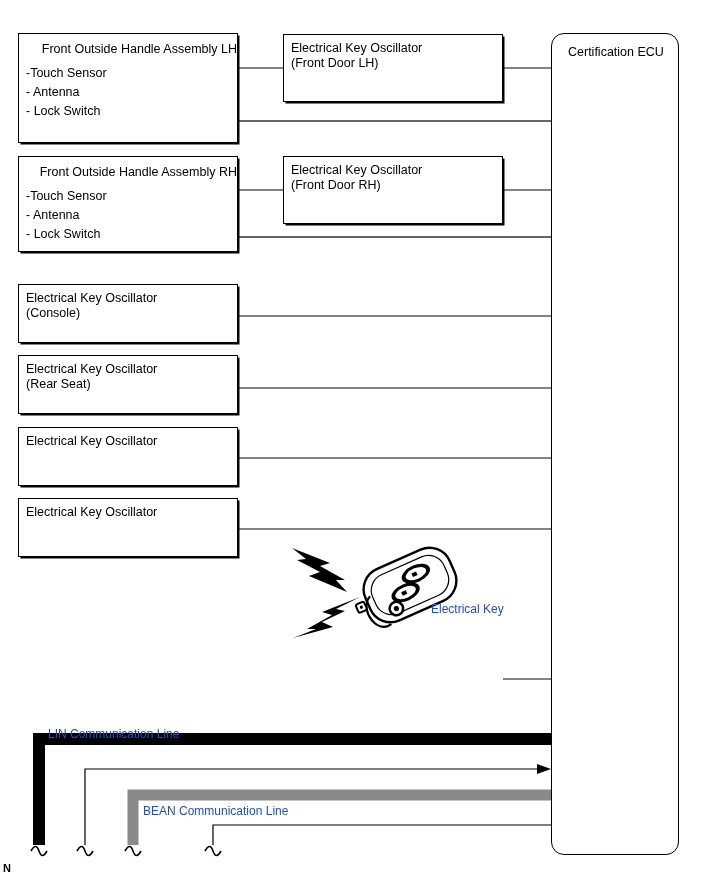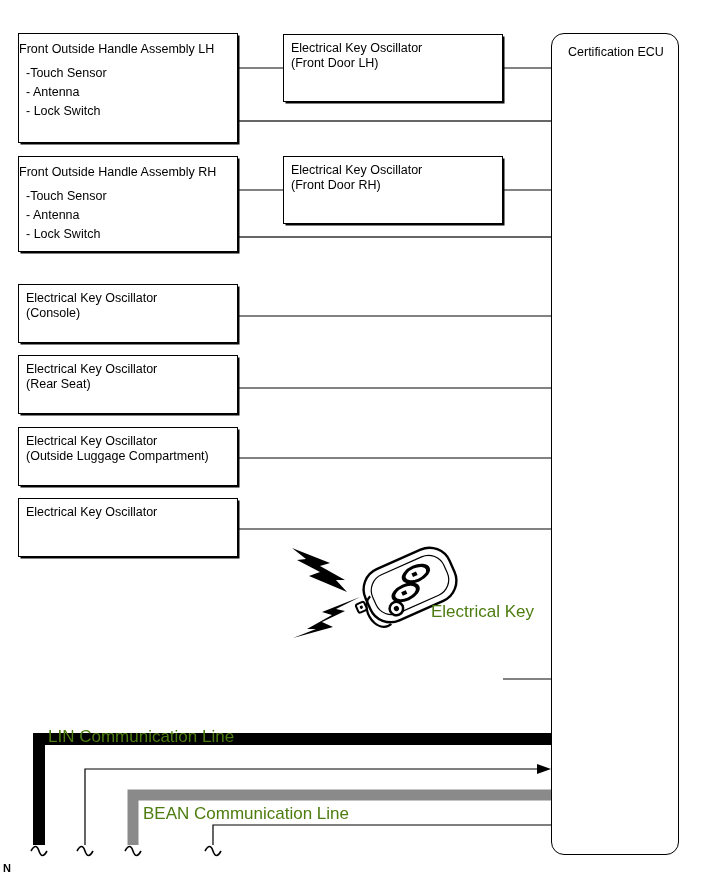--- a/index.html
+++ b/index.html
@@ -25,21 +25,21 @@
   .box-title {
     position: absolute;
     font-size: 12.5px;
     color: #000000;
     line-height: 15px;
     white-space: pre;
   }
   .box-title.centered {
     left: 0;
     right: 0;
-    text-align: left;
+    text-align: right;
   }
   .box-sub {
     position: absolute;
     font-size: 12.5px;
     color: #000000;
     line-height: 15px;
     white-space: pre;
   }
   .ecu-box {
     position: absolute;
@@ -49,22 +49,22 @@
     border-radius: 13px;
   }
   .ecu-label {
     position: absolute;
     font-size: 12.5px;
     color: #000000;
     white-space: pre;
   }
   .free-label {
     position: absolute;
-    font-size: 17px;
-    color: #4d7c0f;
+    font-size: 12px;
+    color: #1d4ed8;
     white-space: pre;
   }
   svg.overlay {
     position: absolute;
     left: 0;
     top: 0;
     width: 713px;
     height: 882px;
     pointer-events: none;
   }
@@ -163,21 +163,20 @@
     <div class="box-sub" style="left:7px; top:21px;">(Console)</div>
   </div>
 
   <div class="box" style="left:18px; top:355px; width:220px; height:59px;">
     <div class="box-title" style="left:7px; top:6px;">Electrical Key Oscillator</div>
     <div class="box-sub" style="left:7px; top:21px;">(Rear Seat)</div>
   </div>
 
   <div class="box" style="left:18px; top:427px; width:220px; height:59px;">
     <div class="box-title" style="left:7px; top:6px;">Electrical Key Oscillator</div>
-    <div class="box-sub" style="left:7px; top:21px;">(Outside Luggage Compartment)</div>
   </div>
 
   <div class="box" style="left:18px; top:498px; width:220px; height:59px;">
     <div class="box-title" style="left:7px; top:6px;">Electrical Key Oscillator</div>
   </div>
 
   <div class="box" style="left:283px; top:34px; width:220px; height:68px;">
     <div class="box-title" style="left:7px; top:6px;">Electrical Key Oscillator</div>
     <div class="box-sub" style="left:7px; top:21px;">(Front Door LH)</div>
   </div>

